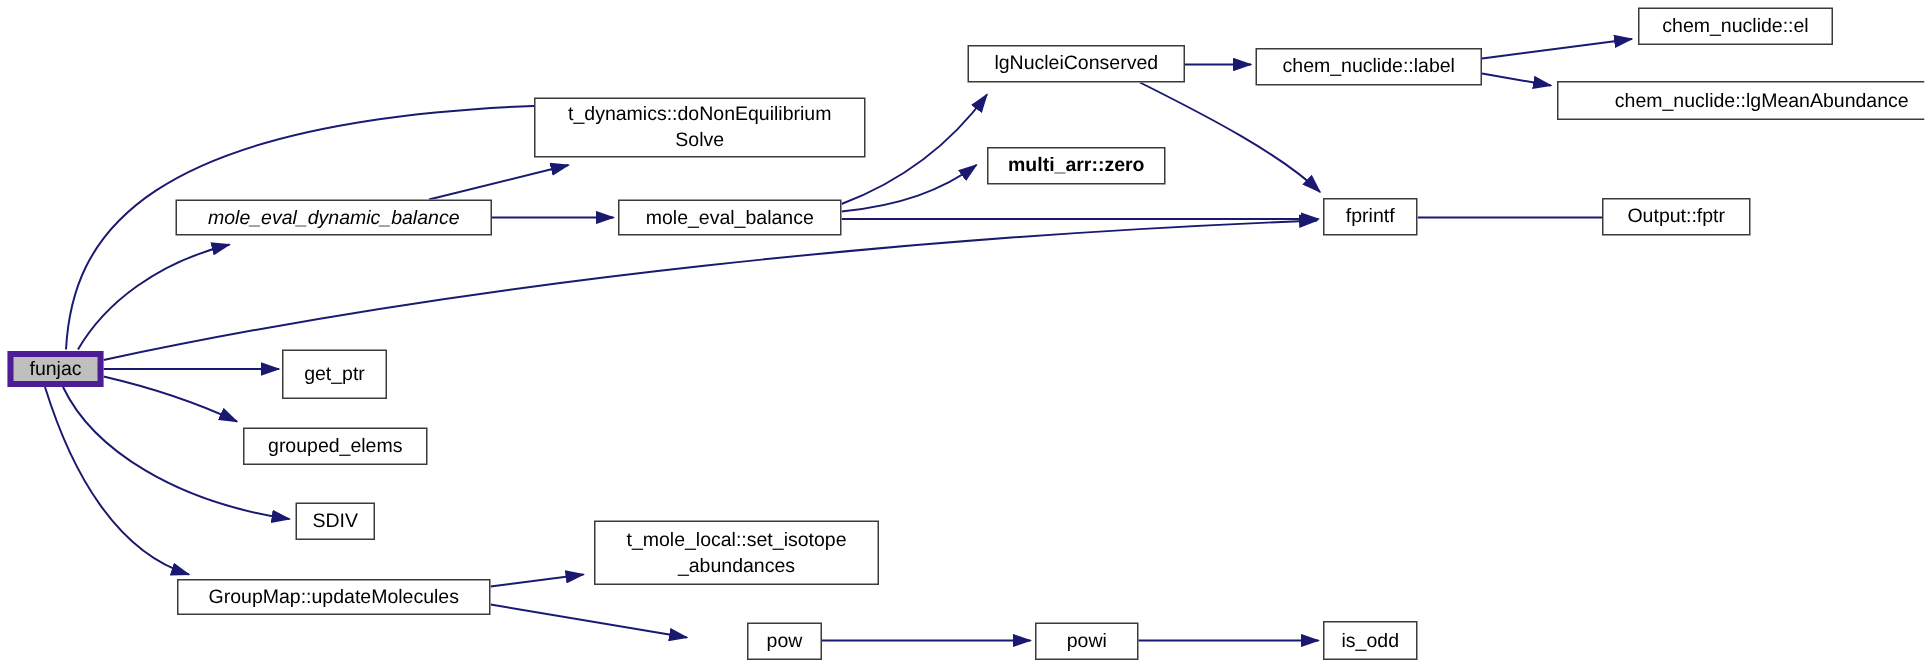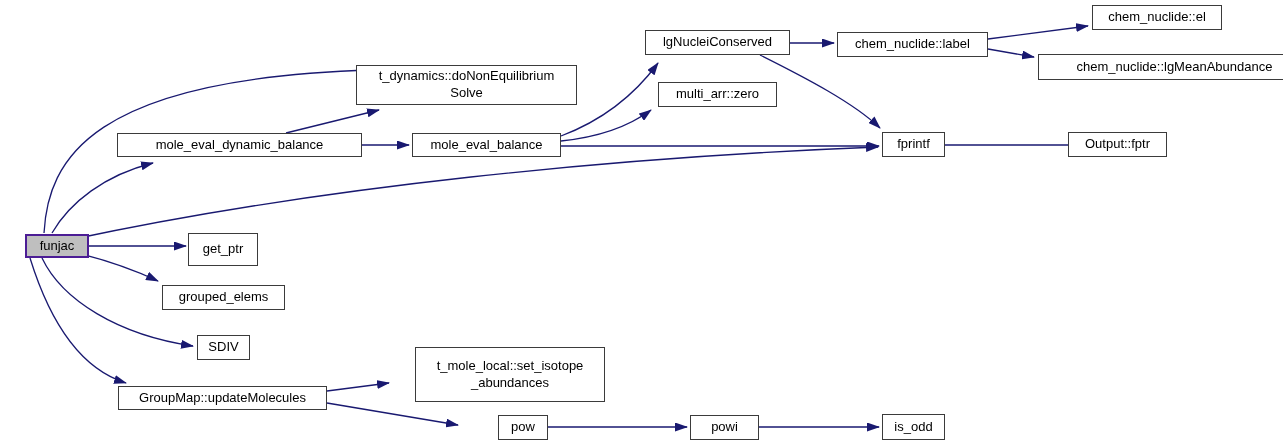--- a/index.html
+++ b/index.html
@@ -38,22 +38,21 @@
     justify-content: center;
     text-align: center;
     font-size: 13px;
     line-height: 1.3;
     white-space: pre-line;
     padding: 0 3px;
     cursor: pointer;
   }
   .node.highlight {
     background: var(--highlight-fill, #bfbfbf);
-    border: 2px solid #4c1d95;
-    margin-left: 20px;
+    border: 4px solid #4c1d95;
   }
 </style>
 </head>
 <body>
 
 <div id="graph">
 
   <svg id="edges" viewBox="0 0 1283 447" xmlns="http://www.w3.org/2000/svg">
     <defs>
       <marker id="arrow" markerUnits="userSpaceOnUse" markerWidth="13" markerHeight="9" refX="12" refY="4.5" orient="auto">
@@ -81,47 +80,47 @@
     <path d="M 327 403 C 375 411, 422 419, 458 425" marker-end="url(#arrow)" stroke="#191970"></path>
     <path d="M 512 427 L 687 427" marker-end="url(#arrow)" stroke="#191970"></path>
     <path d="M 745 427 L 879 427" marker-end="url(#arrow)" stroke="#191970"></path>
   </svg>
 
   <div class="node highlight" style="left:5px; top:234px; width:64px; height:24px;">funjac</div>
 
   <div class="node" style="left:356px; top:65px; width:221px; height:40px;">t_dynamics::doNonEquilibrium
 Solve</div>
 
-  <div class="node" style="left:117px; top:133px; width:245px; height:24px;">mole_eval_dynamic_balance</div>
+  <div class="node" style="left:117px; top:133px; width:211px; height:24px;font-style:italic;">mole_eval_dynamic_balance</div>
 
   <div class="node" style="left:645px; top:30px; width:145px; height:25px;">lgNucleiConserved</div>
 
   <div class="node" style="left:412px; top:133px; width:149px; height:24px;">mole_eval_balance</div>
 
-  <div class="node" style="left:658px; top:82px; width:119px; height:25px;">multi_arr::zero</div>
+  <div class="node" style="left:658px; top:98px; width:119px; height:25px;font-weight:bold;">multi_arr::zero</div>
 
   <div class="node" style="left:837px; top:32px; width:151px; height:25px;">chem_nuclide::label</div>
 
   <div class="node" style="left:1092px; top:5px; width:130px; height:25px;">chem_nuclide::el</div>
 
   <div class="node" style="left:1038px; top:54px; width:273px; height:26px;">chem_nuclide::lgMeanAbundance</div>
 
   <div class="node" style="left:882px; top:132px; width:63px; height:25px;">fprintf</div>
 
   <div class="node" style="left:1068px; top:132px; width:99px; height:25px;">Output::fptr</div>
 
   <div class="node" style="left:188px; top:233px; width:70px; height:33px;">get_ptr</div>
 
   <div class="node" style="left:162px; top:285px; width:123px; height:25px;">grouped_elems</div>
 
   <div class="node" style="left:197px; top:335px; width:53px; height:25px;">SDIV</div>
 
   <div class="node" style="left:118px; top:386px; width:209px; height:24px;">GroupMap::updateMolecules</div>
 
-  <div class="node" style="left:415px; top:347px; width:190px; height:55px;">t_mole_local::set_isotope
+  <div class="node" style="left:396px; top:347px; width:190px; height:43px;">t_mole_local::set_isotope
 _abundances</div>
 
   <div class="node" style="left:462px; top:415px; width:50px; height:25px;margin-left:36px;">pow</div>
 
   <div class="node" style="left:690px; top:415px; width:69px; height:25px;">powi</div>
 
   <div class="node" style="left:882px; top:414px; width:63px; height:26px;">is_odd</div>
 
 </div>
 

